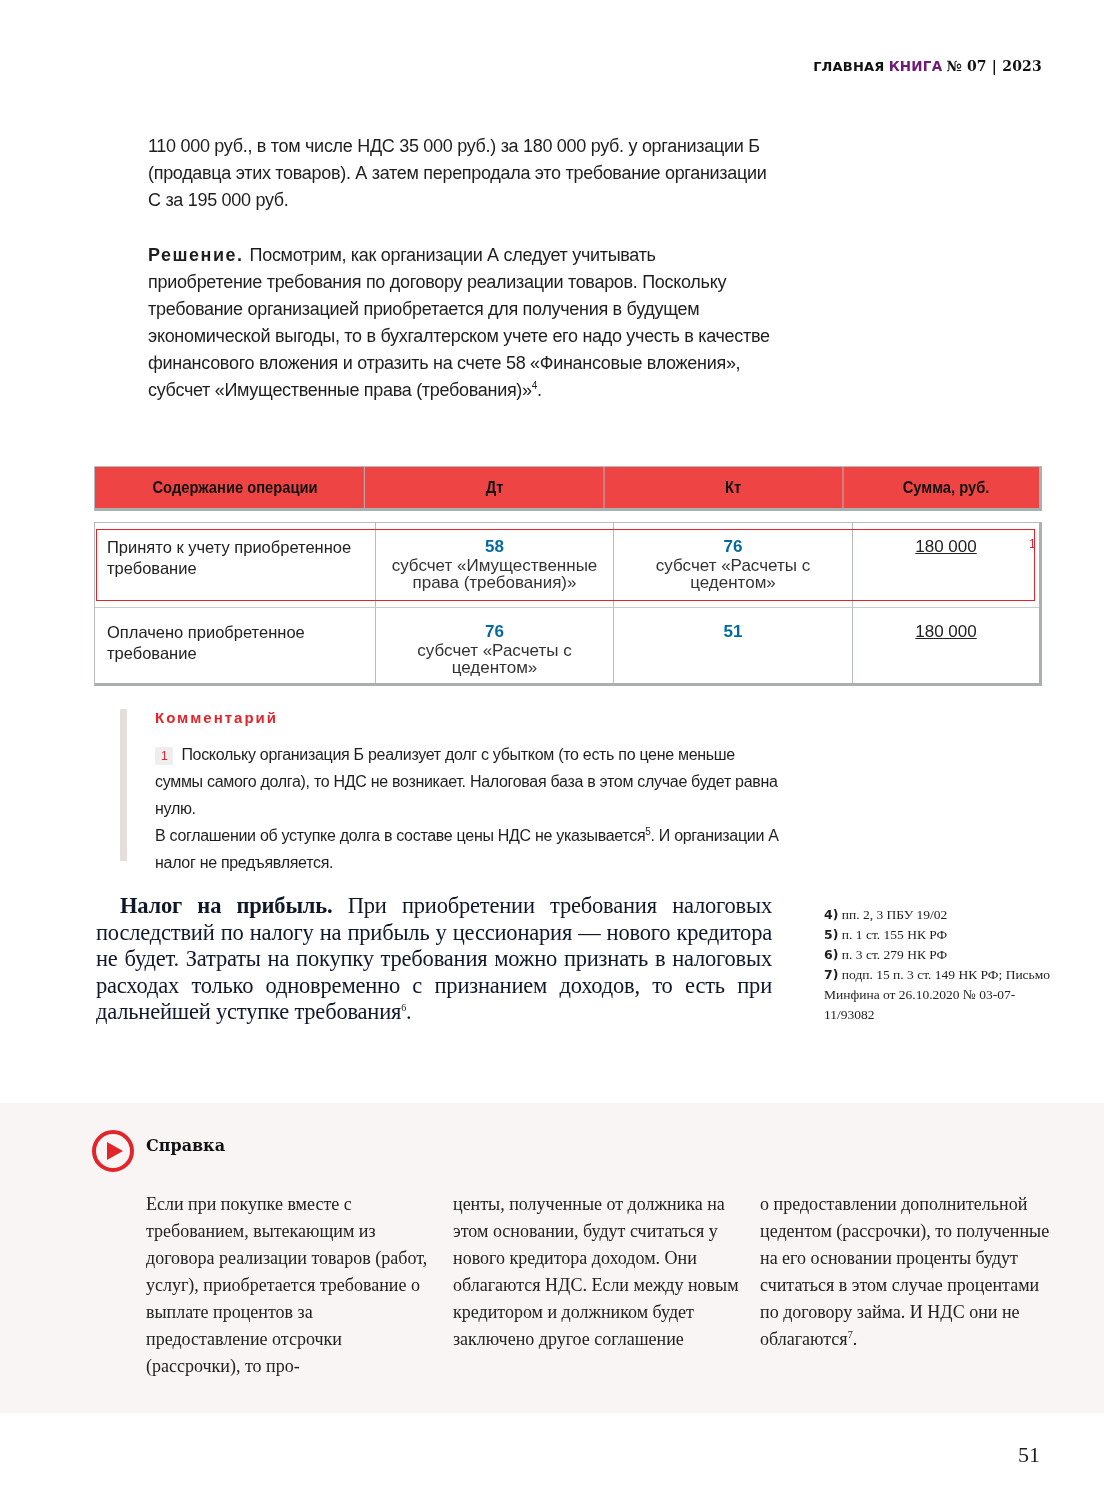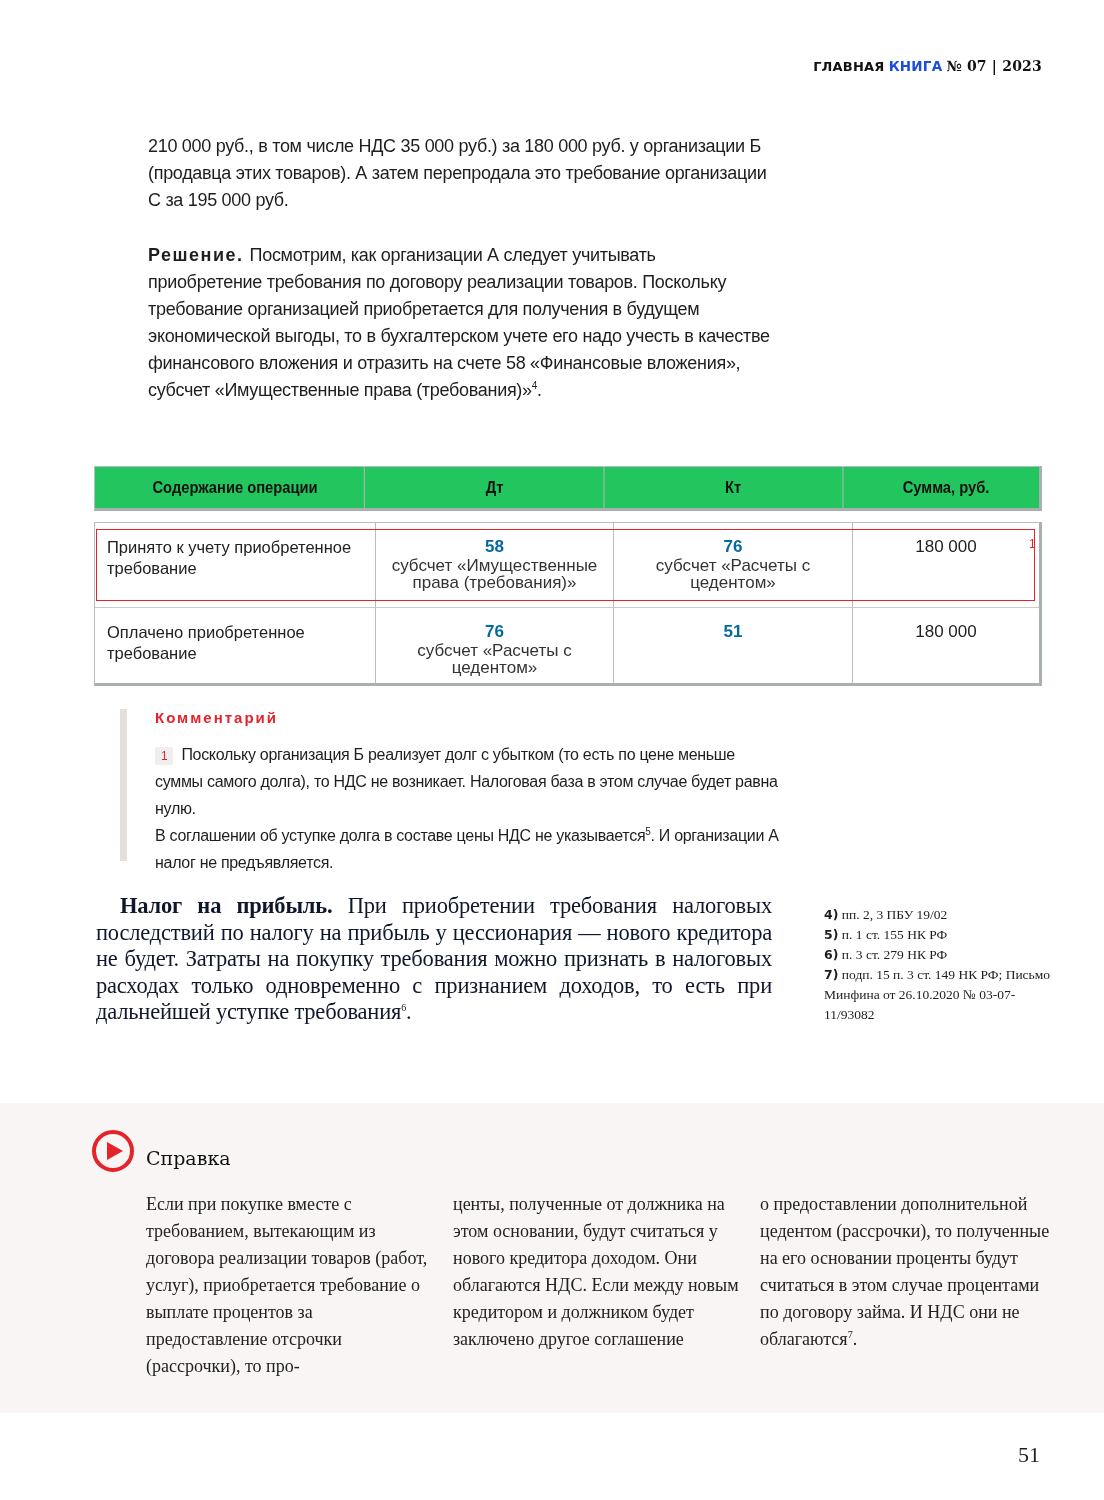--- a/index.html
+++ b/index.html
@@ -1,41 +1,41 @@
 <!DOCTYPE html>
 <html><head>
 <meta charset="utf-8">
 <style>
   * { box-sizing: border-box; margin: 0; padding: 0; }
   html, body { width: 1104px; height: 1500px; background: #ffffff; overflow: hidden; }
   body { position: relative; font-family: "Liberation Sans", sans-serif; color: #1a1a1a; }
 
   .header { position: absolute; top: 58px; right: 62px; font-size: 14px; font-weight: bold; letter-spacing: 0.2px; white-space: nowrap; }
   .header .h1 { font-family: "DejaVu Sans", sans-serif; font-weight: bold; font-size: 13px; color: #111; margin-left: 40px; }
-  .header .h2 { font-family: "DejaVu Sans", sans-serif; font-weight: bold; font-size: 13.5px; color: #1d4ed8; }
+  .header .h2 { font-family: "DejaVu Sans", sans-serif; font-weight: bold; font-size: 13.5px; color: #701a75; }
   .header .h3 { font-family: "DejaVu Serif", serif; font-weight: bold; font-size: 14px; color: #111; }
 
   .body-text { position: absolute; left: 148px; width: 625px; font-family: "Liberation Sans", sans-serif; font-size: 18px; line-height: 27px; color: #1e1e1e; letter-spacing: -0.3px; }
   .p1 { top: 133px; }
   .p2 { top: 242px; }
   .p2 .lead { font-weight: bold; letter-spacing: 1.5px; margin-right: 6px; }
   sup { font-size: 10px; vertical-align: super; line-height: 0; }
 
   .tbl { position: absolute; left: 94px; width: 948px; }
-  .tbl-head { top: 466px; height: 45px; background: #22c55e; border: 1px solid #b6bdbc; border-right: 3px solid #a9b1b0; border-bottom: 3px solid #a9b1b0; display: flex; }
+  .tbl-head { top: 466px; height: 45px; background: #ef4444; border: 1px solid #b6bdbc; border-right: 3px solid #a9b1b0; border-bottom: 3px solid #a9b1b0; display: flex; }
   .tbl-head .cell { display: flex; align-items: center; justify-content: center; font-weight: bold; font-size: 16px; color: #111; border-right: 1px solid #b6bdbc; font-family: "Liberation Sans", sans-serif; transform: scaleX(0.92); }
   .tbl-head .cell:last-child { border-right: none; }
   .c1 { width: 281px; } .c2 { width: 238px; } .c3 { width: 239px; } .c4 { flex: 1; }
 
   .tbl-body { top: 522px; border: 1px solid #b6bdbc; border-right: 3px solid #a9b1b0; border-bottom: 3px solid #a9b1b0; }
   .tbl-row { display: flex; border-top: 1px solid #c8cdcc; }
   .tbl-row:first-child { border-top: none; height: 84px; }
   .tbl-row:nth-child(2) { height: 76px; }
   .tbl-row .cell { border-right: 1px solid #b6bdbc; padding-top: 14px; }
-  .tbl-row .cell:last-child { border-right: none; }
+  .tbl-row .cell:last-child { border-right: none; text-decoration: underline; }
   .cell.desc { padding-left: 12px; font-size: 16.5px; line-height: 21px; color: #222; }
   .cell.acc { text-align: center; }
   .acc-num { font-weight: bold; font-size: 17px; line-height: 20px; color: #0369a1; }
   .acc-sub { font-size: 17px; line-height: 17px; color: #333; }
   .cell.amount { text-align: center; font-size: 17px; line-height: 20px; color: #222; padding-top: 14px; }
 
   .highlight { position: absolute; left: 96px; top: 529px; width: 939px; height: 72px; border: 1.5px solid #e3242b; pointer-events: none; }
   .highlight-num { position: absolute; left: 1029px; top: 537px; font-size: 12px; color: #e3242b; }
 
   .comment { position: absolute; left: 120px; top: 709px; width: 660px; padding-left: 28px; border-left: 7px solid #e6dedb; height: 152px; }
@@ -46,36 +46,36 @@
   .serif-para { position: absolute; left: 96px; top: 893px; width: 676px; font-family: Liberation Serif, serif; font-size: 22.5px; line-height: 26.5px; color: #0f172a; text-indent: 24px; text-align: justify; letter-spacing: -0.2px; }
   .serif-para .lead { font-weight: bold; }
 
   .footnotes { position: absolute; left: 824px; top: 905px; width: 230px; font-family: "Liberation Serif", serif; font-size: 13.5px; line-height: 20px; color: #1e1e1e; }
   .footnotes .fn-num { font-weight: bold; font-family: "DejaVu Sans", sans-serif; font-size: 12.5px; }
 
   .ref-box { position: absolute; left: 0; top: 1103px; width: 1104px; height: 310px; background: #f8f5f4; }
   .ref-box::before { content: ""; position: absolute; left: 0; top: -3px; width: 100%; height: 6px; background: radial-gradient(circle at 3px 6px, #f8f5f4 3px, transparent 3.5px); background-size: 8px 6px; }
   .ref-icon { position: absolute; left: 92px; top: 1130px; width: 42px; height: 42px; border: 4px solid #e3242b; border-radius: 50%; display: flex; align-items: center; justify-content: center; }
   .ref-icon svg { display: block; margin-left: 3px; }
-  .ref-title { position: absolute; left: 146px; top: 1136px; font-family: "DejaVu Serif", serif; font-weight: normal; font-size: 19px; color: #111; margin-top: 11px; }
+  .ref-title { position: absolute; left: 146px; top: 1136px; font-family: "DejaVu Serif", serif; font-weight: bold; font-size: 16px; color: #111; }
   .ref-col { position: absolute; top: 1191px; width: 290px; font-family: "Liberation Serif", serif; font-size: 18px; line-height: 27px; color: #222; }
   .rc1 { left: 146px; } .rc2 { left: 453px; } .rc3 { left: 760px; }
 
   .page-num { position: absolute; left: 1018px; top: 1442px; font-family: "Liberation Serif", serif; font-size: 22px; color: #1e1e1e; }
 </style>
 </head>
 <body>
 
 <div class="header">
   <span class="h1">ГЛАВНАЯ</span>
   <span class="h2">КНИГА</span>
   <span class="h3">№ 07 | 2023</span>
 </div>
 
-<p class="body-text p1">210 000 руб., в том числе НДС 35 000 руб.) за 180 000 руб. у организации Б (продавца этих товаров). А затем перепродала это требование организации С за 195 000 руб.</p>
+<p class="body-text p1">110 000 руб., в том числе НДС 35 000 руб.) за 180 000 руб. у организации Б (продавца этих товаров). А затем перепродала это требование организации С за 195 000 руб.</p>
 
 <p class="body-text p2">
   <span class="lead">Решение.</span><span>Посмотрим, как организации А следует учитывать приобретение требования по договору реализации товаров. Поскольку требование организацией приобретается для получения в будущем экономической выгоды, то в бухгалтерском учете его надо учесть в качестве финансового вложения и отразить на счете 58 «Финансовые вложения», субсчет «Имущественные права (требования)»</span><sup>4</sup><span>.</span>
 </p>
 
 <div class="tbl tbl-head">
   <div class="cell c1">Содержание операции</div>
   <div class="cell c2">Дт</div>
   <div class="cell c3">Кт</div>
   <div class="cell c4">Сумма, руб.</div>

